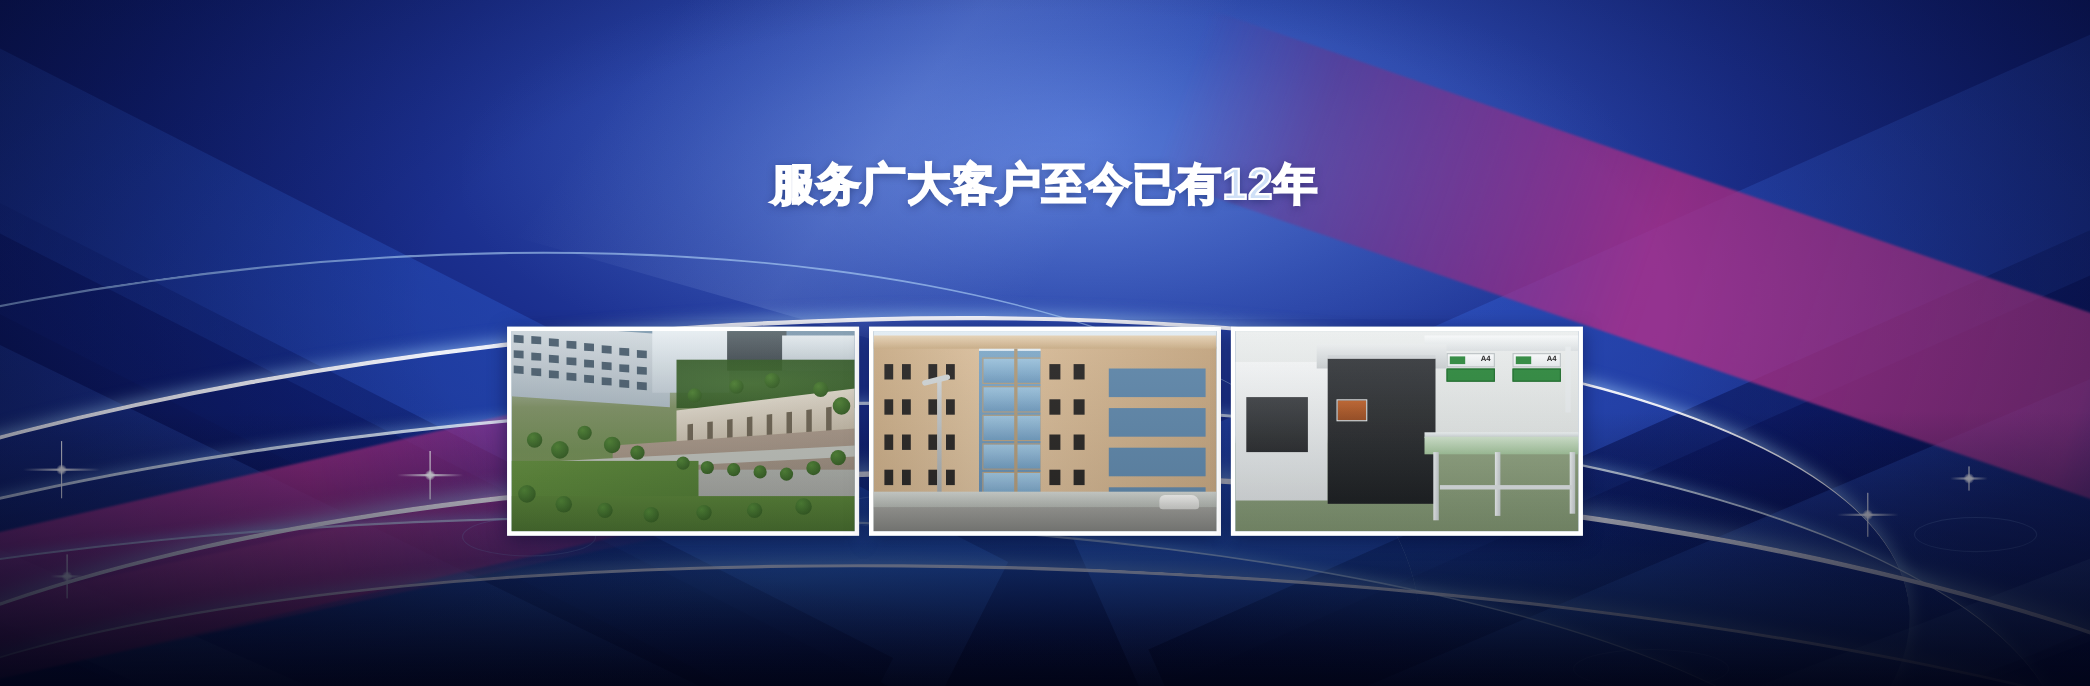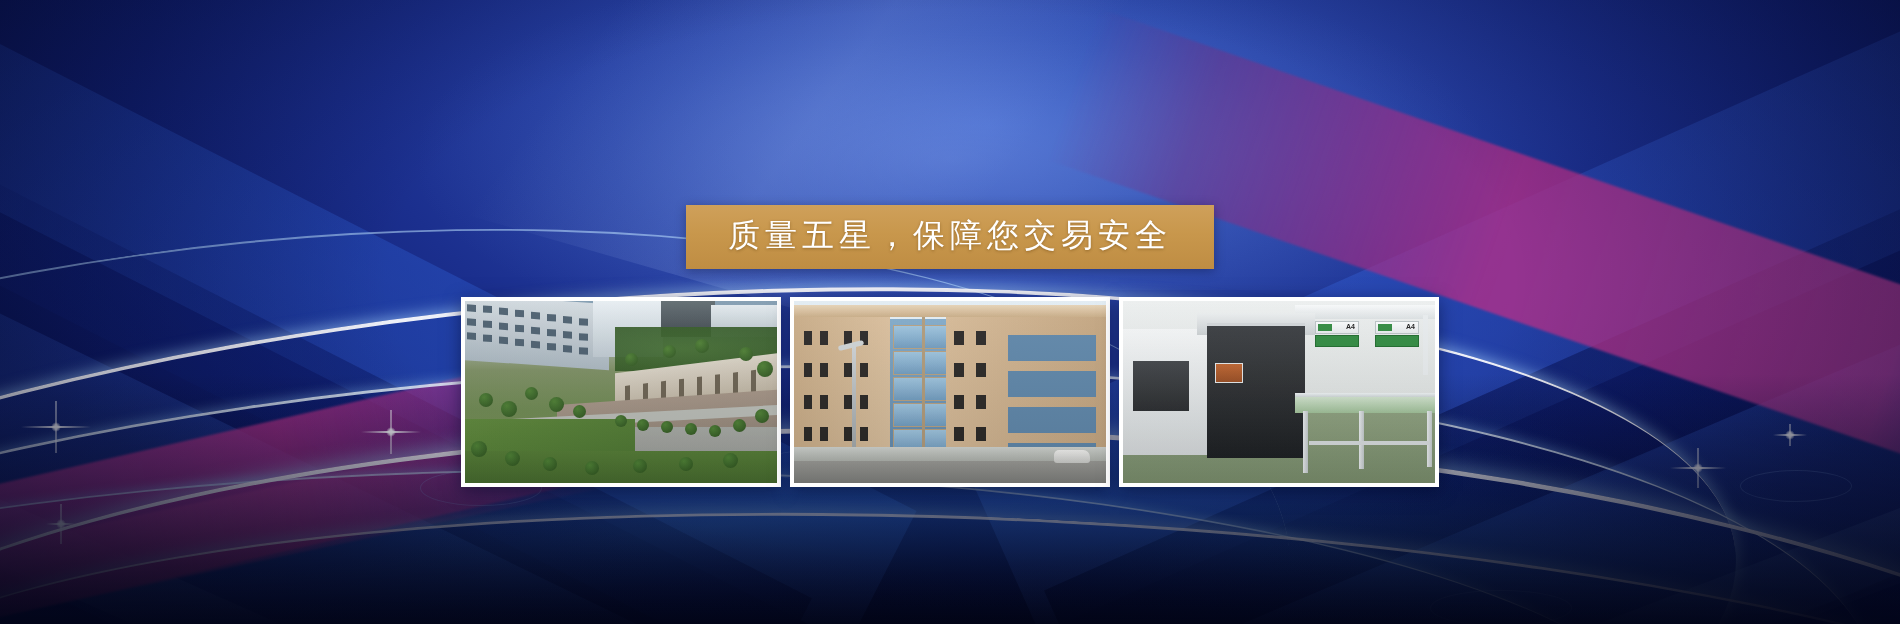--- a/index.html
+++ b/index.html
@@ -351,26 +351,22 @@
   <div class="star" style="left:61px;top:524px;--w:30px;--h:40px;">
       <i></i>
     </div>
 
   <div class="bg-dark-bottom"></div>
   <div class="bg-vign"></div>
 
   <div class="content">
 
 
-
-    <div class="gold-wrap">
-      <div class="gold-box">
-        <span class="gold-text">质量五星，保障您交易安全</span>
-      </div>
-    </div>
+    <div class="subhead">服务广大客户至今已有12年</div>
+
 
     <div class="photos">
 
       <div class="photo">
         <div class="inner">
           <div class="p1-sky"></div>
           <div class="p1-bldgA">
             <span class="win" style="left:8px;top:10px;width:9px;height:7px;"></span>
             <span class="win" style="left:24px;top:10px;width:9px;height:7px;"></span>
             <span class="win" style="left:40px;top:11px;width:9px;height:7px;"></span>

